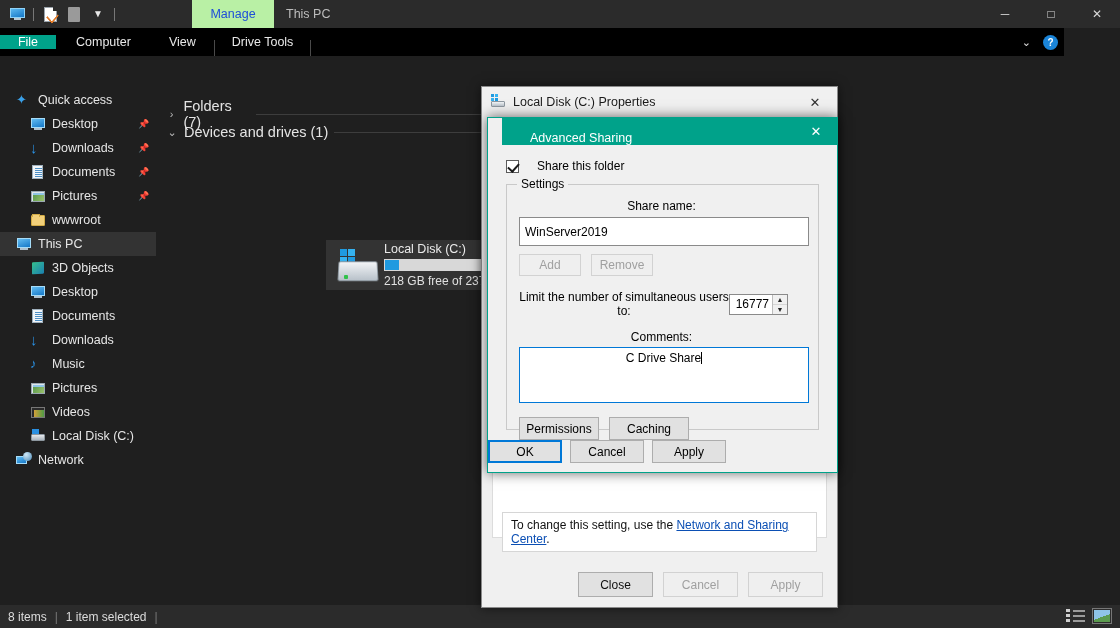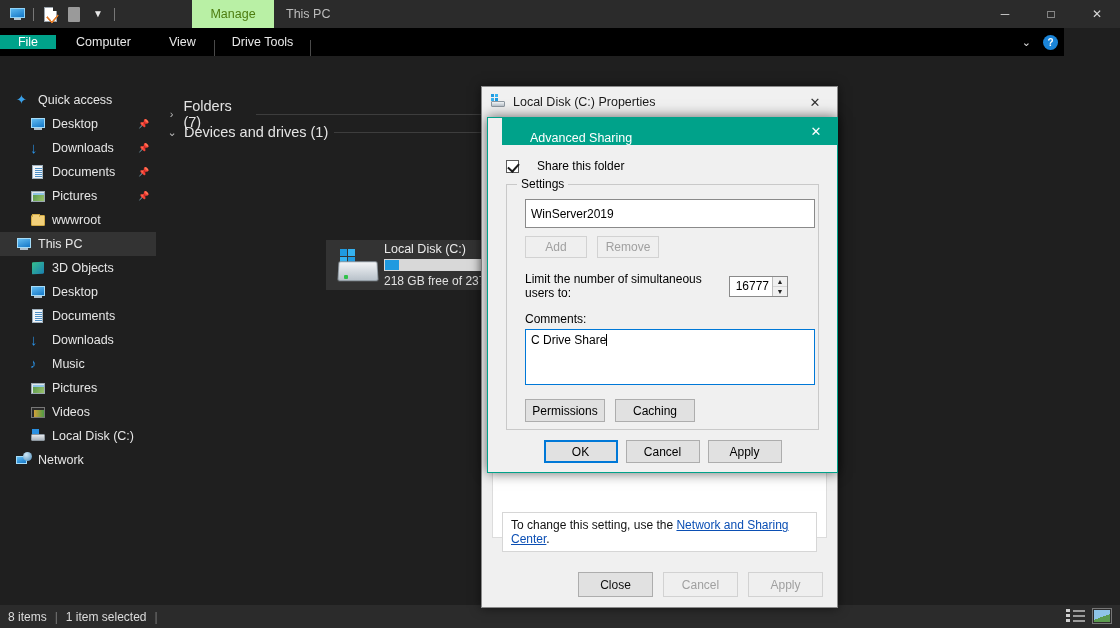--- a/index.html
+++ b/index.html
@@ -27,21 +27,21 @@
   .monitor-ico .std { position:absolute; left:4px; top:10px; width:7px; height:2px; background:#b7c8d4;}
   .doc-ico { width:13px; height:15px; background:#fff; border:1px solid #9aa3ab; position:relative; }
   .doc-ico:after{ content:""; position:absolute; left:2px; top:4px; width:9px; height:7px;
     border-left:2px solid #e07a2a; border-bottom:2px solid #e07a2a; transform:rotate(-50deg) skewX(-8deg); border-radius:1px;}
   .doc-ico .corner{position:absolute;right:-1px;top:-1px;width:4px;height:4px;background:#2b2b2b;}
   .gray-ico{ width:12px;height:15px;background:#9a9a9a;border-radius:1px;}
   .chev-down{ color:#e8e8e8; font-size:10px; line-height:1; }
 
   .tab-manage {
     position:absolute; left:192px; top:0; width:82px; height:28px;
-    background:#b9f0a5; color:#4d7c0f; font-size:12.5px;
+    background:#b9f0a5; color:#1d4ed8; font-size:12.5px;
     display:flex; align-items:center; justify-content:center;
   }
   .window-title {
     position:absolute; left:286px; top:0; height:28px; display:flex; align-items:center;
     color:#bdbdbd; font-size:12.5px;
   }
   .wbtns { position:absolute; right:0; top:0; height:28px; display:flex; }
   .wbtn { width:46px; height:28px; display:flex; align-items:center; justify-content:center; color:#d8d8d8; font-size:12px;}
 
   
@@ -185,21 +185,21 @@
   }
   .adv-tb { height:27px; background:#00a28a; display:flex; align-items:flex-end; padding-left:28px; color:#fff; font-size:12.5px;margin-left:14px;}
   .adv-x { position:absolute; right:0; top:0; width:42px; height:27px; display:flex; align-items:center; justify-content:center; color:#fff; font-size:13px;}
   .adv-body { position:relative; padding:14px 18px 0 18px; }
 
   .chk-row { display:flex; align-items:center; gap:18px; margin-bottom:11px; }
   .chk { width:13px; height:13px; background:#fff; border:1px solid #5a5a5a; position:relative; }
   .chk.on:after{ content:""; position:absolute; left:3px; top:0px; width:5px; height:9px;
      border-right:2px solid #1b1b1b; border-bottom:2px solid #1b1b1b; transform:rotate(42deg);}
 
-  .groupbox { position:relative; border:1px solid #c9c9c9; padding:14px 14px 12px 14px; margin-top:2px; height:246px;}
+  .groupbox { position:relative; border:1px solid #c9c9c9; padding:14px 14px 12px 8px; margin-top:2px; height:246px;text-align:center;}
   .gb-legend { position:absolute; left:10px; top:-8px; background:#f0f0f0; padding:0 4px; font-size:12px; }
 
   .flabel { font-size:12px; margin:0 0 4px 4px; }
   .tinput { width:290px; height:29px; background:#fff; border:1px solid #8a8a8a; font-size:12px;
      display:flex; align-items:center; padding-left:5px; margin-left:4px;}
   .minibtns { display:flex; gap:10px; margin:8px 0 0 4px; }
   .btn-sm { width:62px; height:22px; display:flex; align-items:center; justify-content:center;
      border:1px solid #d2d2d2; background:#efefef; color:#a0a0a0; font-size:12px;}
   .limitrow { display:flex; align-items:center; margin:14px 16px 0 4px; }
   .limitrow .lt { font-size:12px; }
@@ -208,21 +208,21 @@
   .spin .arrows { width:15px; border-left:1px solid #bdbdbd; display:flex; flex-direction:column; background:#f0f0f0;}
   .spin .arrows i { flex:1; display:flex; align-items:center; justify-content:center; font-size:7px; color:#222; line-height:1;}
   .spin .arrows i:first-child { border-bottom:1px solid #d6d6d6; }
 
   .cmt-label { font-size:12px; margin:12px 0 3px 4px; }
   .cmt-box { margin-left:4px; width:290px; height:56px; background:#fff; border:1px solid #0078d7; padding:3px 5px; font-size:12px; }
   .caret { display:inline-block; width:1px; height:12px; background:#000; vertical-align:-2px; }
   .pc-btns { display:flex; gap:10px; margin:14px 0 0 4px; }
   .btn-md { width:80px; height:23px; background:#e1e1e1; border:1px solid #adadad; font-size:12px;
      display:flex; align-items:center; justify-content:center; }
-  .adv-foot { position:absolute; left:0; bottom:9px; width:349px; display:flex; justify-content:center; gap:8px; }
+  .adv-foot { position:absolute; left:0; bottom:9px; width:349px; display:flex; gap:8px; }
   .btn-f { width:74px; height:23px; background:#e1e1e1; border:1px solid #adadad; font-size:12px;
      display:flex; align-items:center; justify-content:center; }
   .btn-f.default { border:2px solid #0078d7; }
 </style>
 </head>
 <body>
 
 <div id="app">
 
   <div class="titlebar">
@@ -486,20 +486,21 @@
     <div class="adv-body">
 
       <div class="chk-row">
         <span class="chk on"></span>
         <span>Share this folder</span>
       </div>
 
       <div class="groupbox">
         <span class="gb-legend">Settings</span>
 
+        <div class="flabel">Share name:</div>
         <div class="tinput">
           <span>WinServer2019</span>
         </div>
 
         <div class="minibtns">
           <div class="btn-sm">
             <span>Add</span>
           </div>
           <div class="btn-sm">
             <span>Remove</span>

